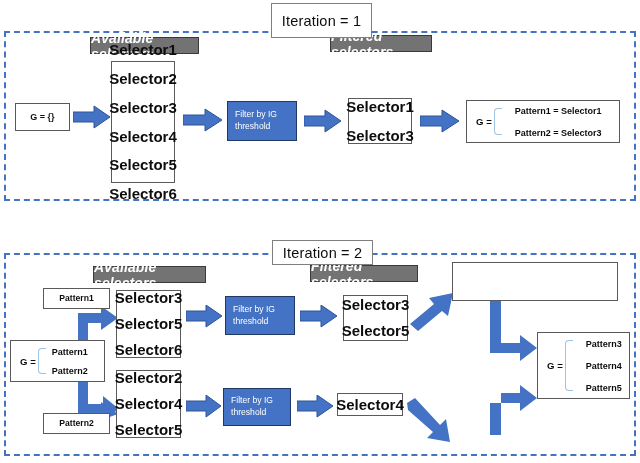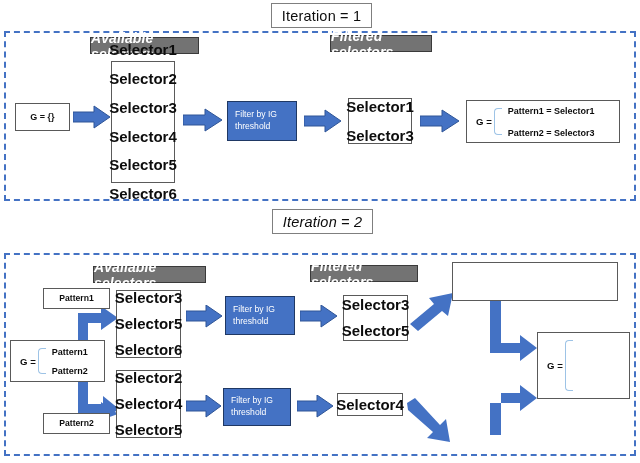--- a/index.html
+++ b/index.html
@@ -118,21 +118,21 @@
     display:flex;flex-direction:column;
     justify-content:center;
     padding-left:5px;
   }
   .gbox .gitems .ln{
     font-size:9px;
     font-weight:600;
     color:#0d0d0d;
     white-space:nowrap;
   }
-  .gbox.sp-lg .gitems .ln{margin:6px 0;}
+  .gbox.sp-lg .gitems .ln{margin:6px 7px;}
   .gbox.sp-md .gitems .ln{margin:4.5px 0;}
 
   .plain-g{
     background:#ffffff;
     border:1.5px solid #595959;
     display:flex;align-items:center;justify-content:center;
     z-index:4;
   }
   .plain-g .ln{font-size:9px;font-weight:700;white-space:nowrap;}
 
@@ -144,21 +144,21 @@
 
   
   .elbow{z-index:3;}
   .elbow svg{display:block;width:100%;height:100%;}
 </style>
 </head>
 <body>
 
 <div id="canvas">
 
-  <div class="abs iter-title" style="left:271px;top:3px;width:101px;height:25px;">Iteration = 1</div>
+  <div class="abs iter-title" style="left:271px;top:3px;width:101px;height:35px;">Iteration = 1</div>
 
   <div class="abs panel" style="left:4px;top:31px;width:632px;height:170px;"></div>
 
   <div class="abs chip" style="left:90px;top:37px;width:109px;height:17px;">Available selectors</div>
   <div class="abs chip" style="left:330px;top:35px;width:102px;height:17px;">Filtered selectors</div>
 
   <div class="abs plain-g" style="left:15px;top:103px;width:55px;height:28px;">
     <span class="ln">G = {}</span>
   </div>
 
@@ -207,21 +207,21 @@
 
   <div class="abs gbox sp-lg" style="left:466px;top:100px;width:154px;height:43px;">
     <span class="glabel">G =</span>
     <span class="brace"></span>
     <span class="gitems">
       <span class="ln">Pattern1 = Selector1</span>
       <span class="ln">Pattern2 = Selector3</span>
     </span>
   </div>
 
-  <div class="abs iter-title" style="left:272px;top:209px;width:101px;height:25px;font-style:italic;">Iteration = 2</div>
+  <div class="abs iter-title" style="left:272px;top:240px;width:101px;height:25px;">Iteration = 2</div>
 
   <div class="abs panel" style="left:4px;top:253px;width:632px;height:203px;"></div>
 
   <div class="abs chip" style="left:93px;top:266px;width:113px;height:17px;">Available selectors</div>
   <div class="abs chip" style="left:310px;top:265px;width:108px;height:17px;">Filtered selectors</div>
 
   <div class="abs box small" style="left:43px;top:288px;width:67px;height:21px;">
     <span class="ln">Pattern1</span>
   </div>
 
@@ -331,15 +331,20 @@
 
   <div class="abs elbow" style="left:490px;top:373px;width:48px;height:62px;">
     <svg viewBox="0 0 48 62" preserveAspectRatio="none">
       <polygon class="blk2" points="0,62 11,62 11,20 30,20 30,12 47,25 30,38 30,30 0,30"></polygon>
     </svg>
   </div>
 
   <div class="abs gbox sp-lg" style="left:537px;top:332px;width:93px;height:67px;">
     <span class="glabel">G =</span>
     <span class="brace"></span>
+    <span class="gitems">
+      <span class="ln">Pattern3</span>
+      <span class="ln">Pattern4</span>
+      <span class="ln">Pattern5</span>
+    </span>
   </div>
 
 </div>
 
 </body></html>

